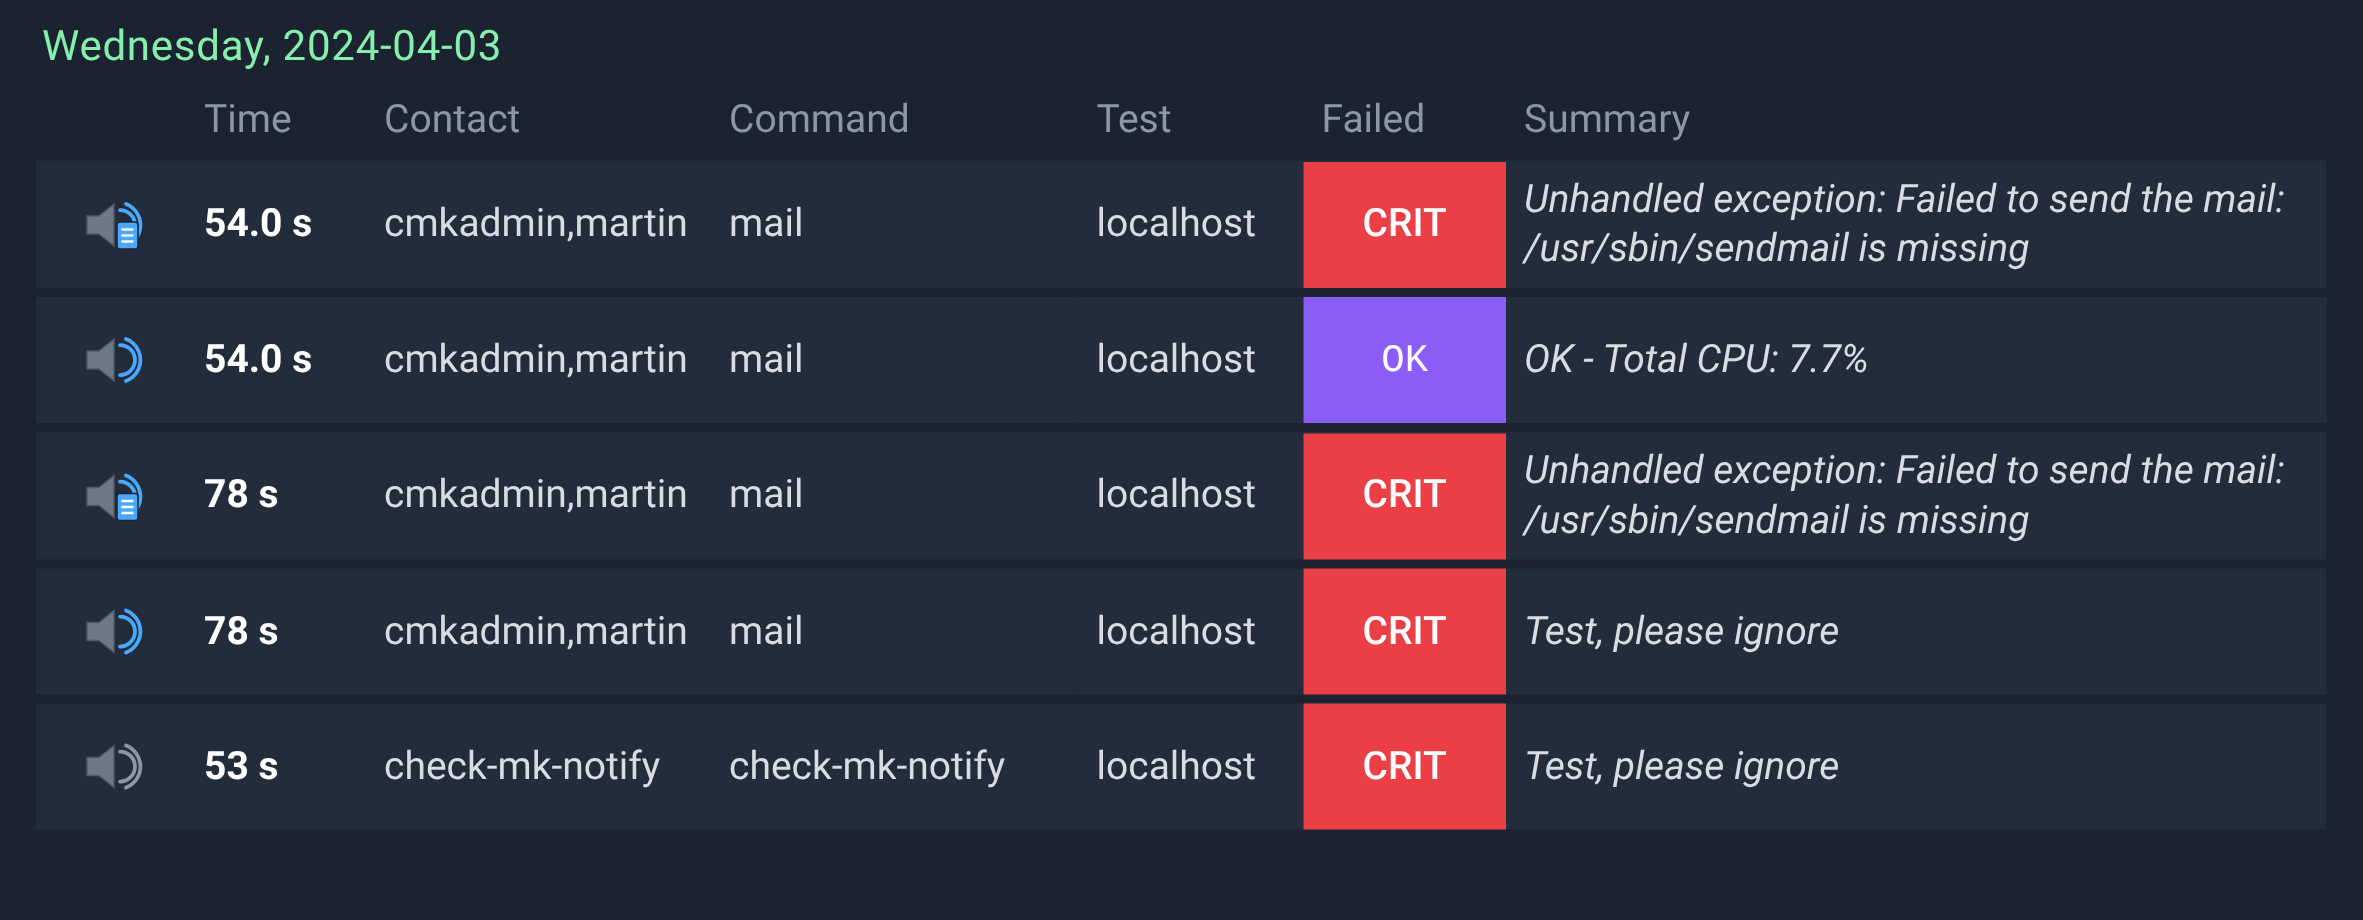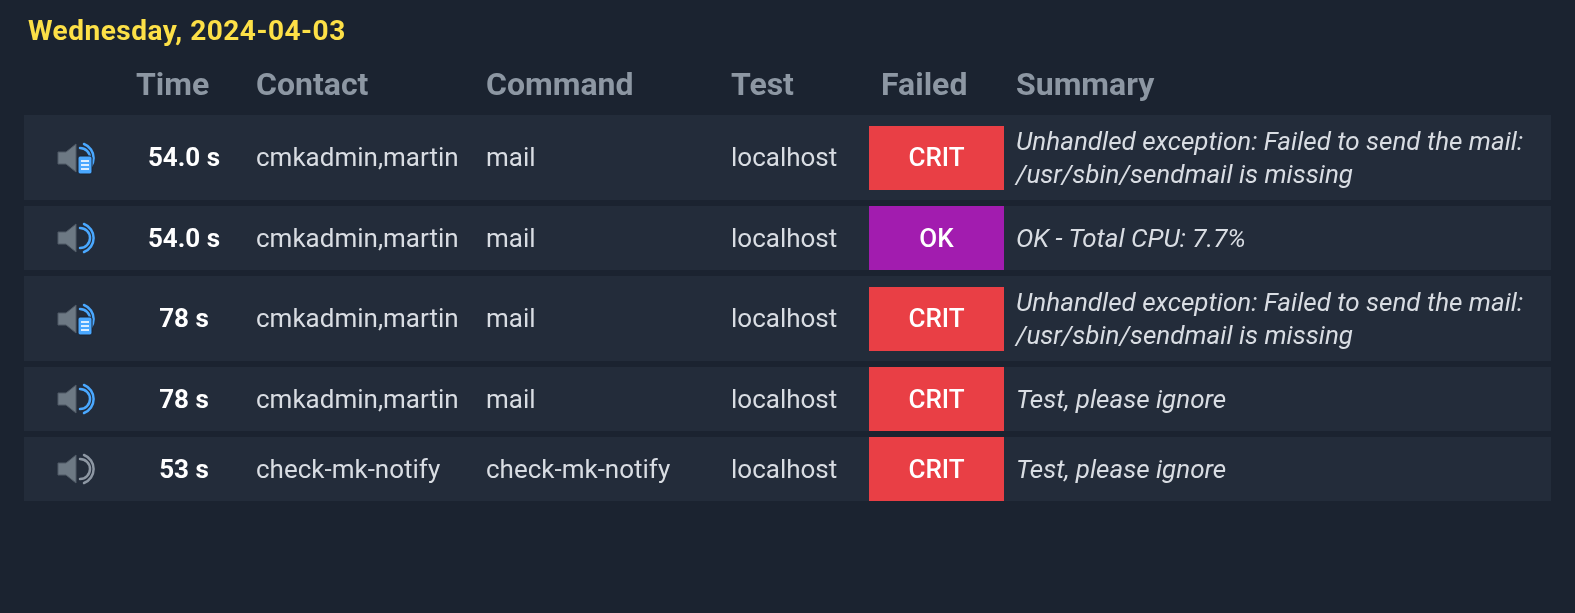--- a/index.html
+++ b/index.html
@@ -9,73 +9,72 @@
     background: #1b2330;
     font-family: -apple-system, BlinkMacSystemFont, "Segoe UI", Roboto, "Helvetica Neue", Arial, sans-serif;
     color: #d9dde3;
     overflow: hidden;
   }
   .panel {
     padding: 10px 24px 14px 24px;
   }
   .date-header {
     font-size: 28px;
-    font-weight: 700;
-    color: #fde047;
+    font-weight: 400;
+    color: #86efac;
     padding: 4px 0 10px 4px;
     letter-spacing: 0.5px;
   }
   table {
     width: 100%;
     border-collapse: separate;
     border-spacing: 0 6px;
     table-layout: fixed;
   }
   thead th {
     text-align: left;
     color: #8d97a3;
-    font-weight: 700;
-    font-size: 32px;
+    font-weight: 400;
+    font-size: 26px;
     padding: 2px 12px 6px 12px;
   }
   tbody tr {
     background: #232c3a;
   }
   tbody td {
     padding: 10px 12px;
     font-size: 26px;
     color: #d9dde3;
     vertical-align: middle;
     line-height: 1.25;
   }
   tbody td.time-col {
     font-weight: 700;
     color: #ffffff;
-    text-align: center;
   }
   tbody td.icon-col {
     text-align: center;
     width: 100px;
   }
   .state-cell {
     padding: 0 !important;
     text-align: center;
   }
   .state-box {
     display: flex;
     align-items: center;
     justify-content: center;
     width: 100%;
-    height: 64px;
+    height: 84px;
     font-size: 26px;
     font-weight: 500;
     color: #ffffff;
   }
   .state-CRIT { background: #e93f45; }
-  .state-OK   { background: #a21caf; }
+  .state-OK   { background: #8b5cf6; font-family: Liberation Mono, monospace; }
   .summary-col { padding-right: 18px; font-style: italic; }
 
   col.c-icon    { width: 100px; }
   col.c-time    { width: 120px; }
   col.c-contact { width: 230px; }
   col.c-command { width: 245px; }
   col.c-host    { width: 150px; }
   col.c-state   { width: 135px; }
   col.c-summary { width: auto; }
 

